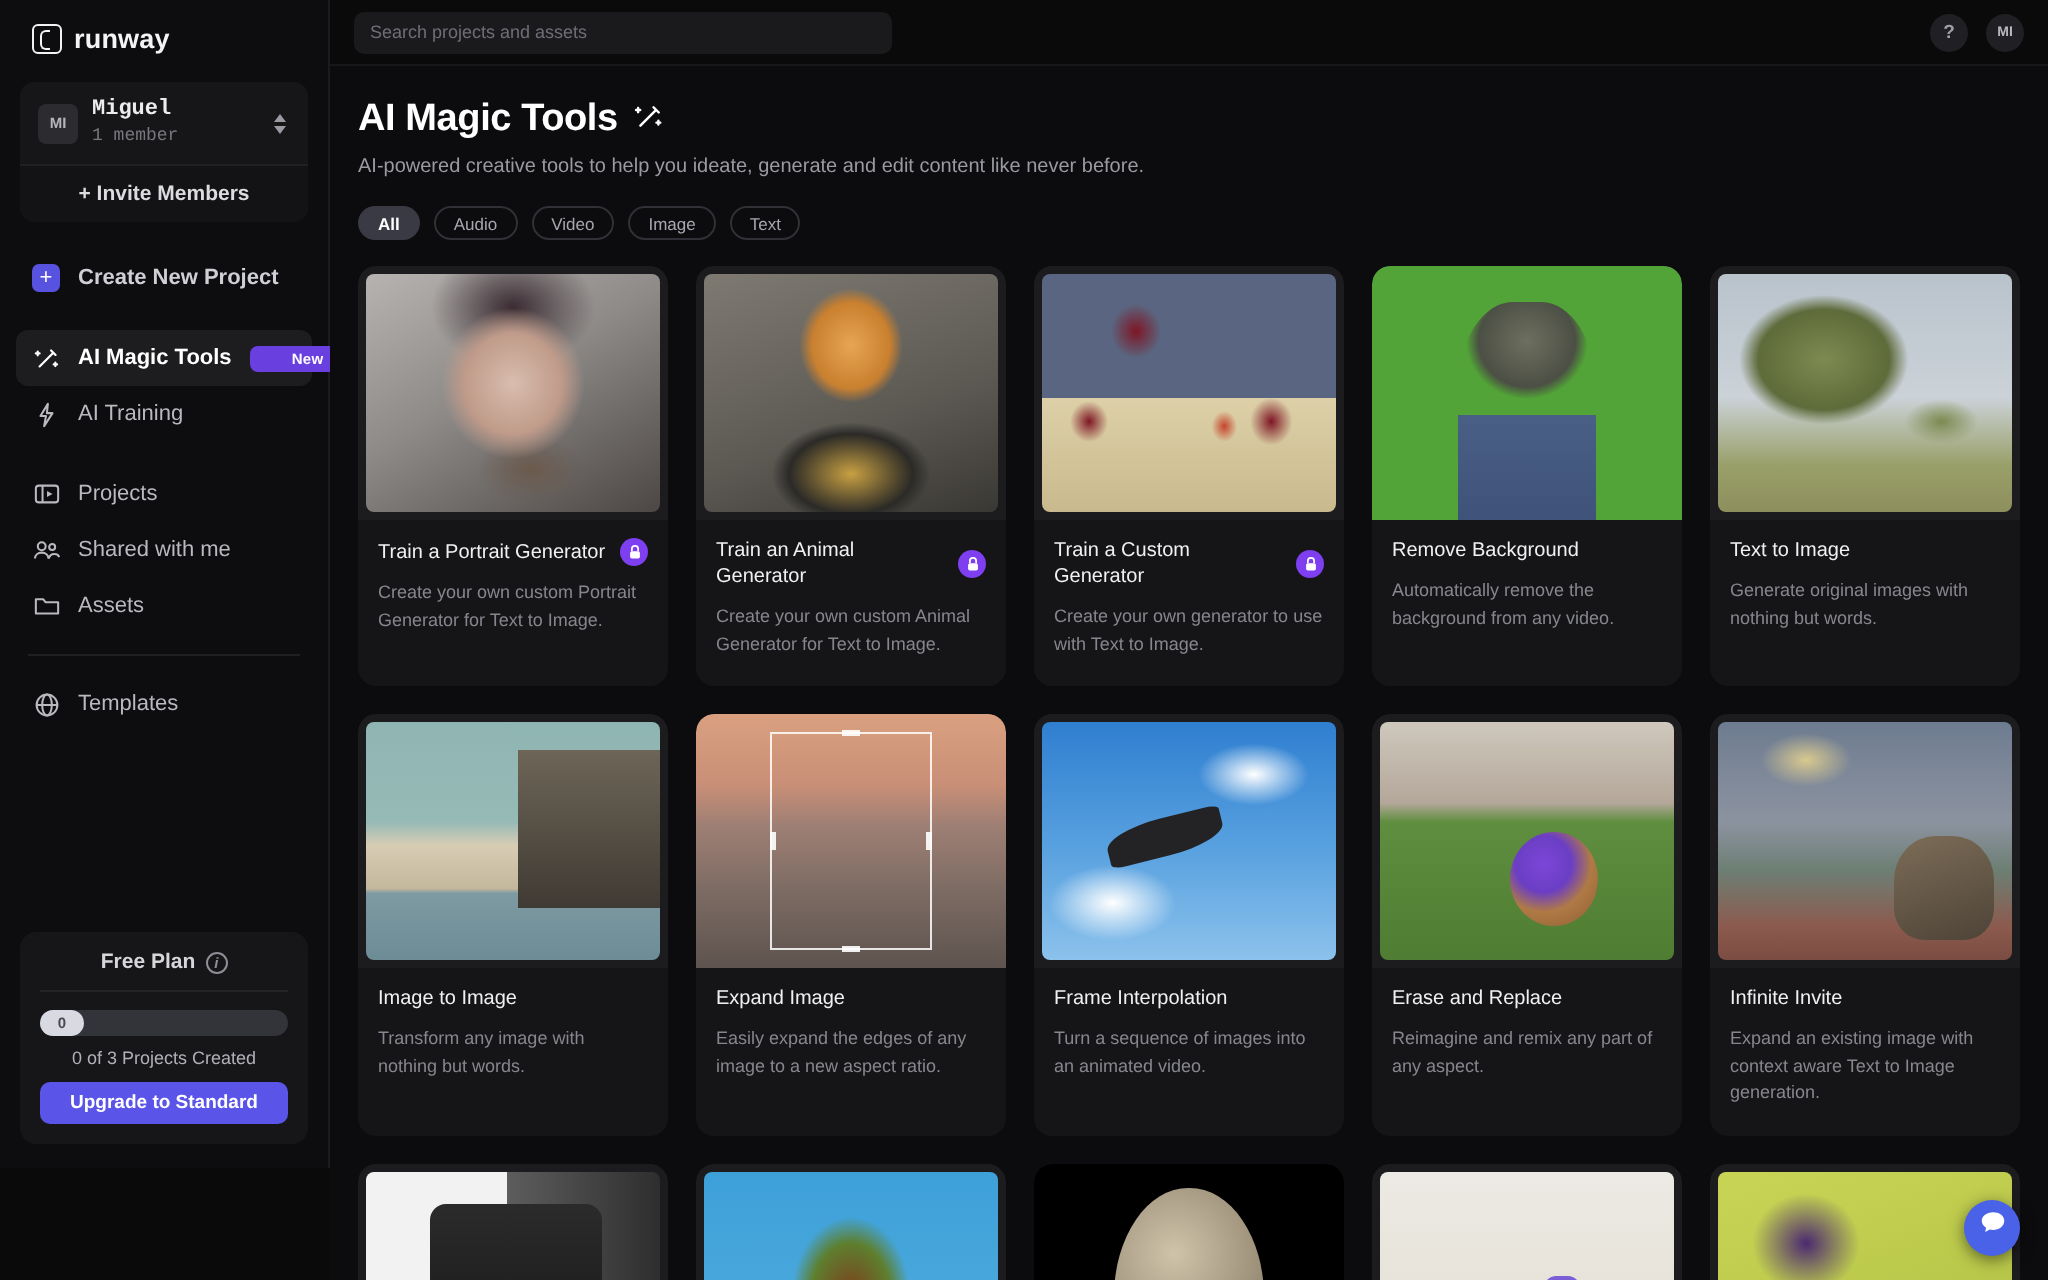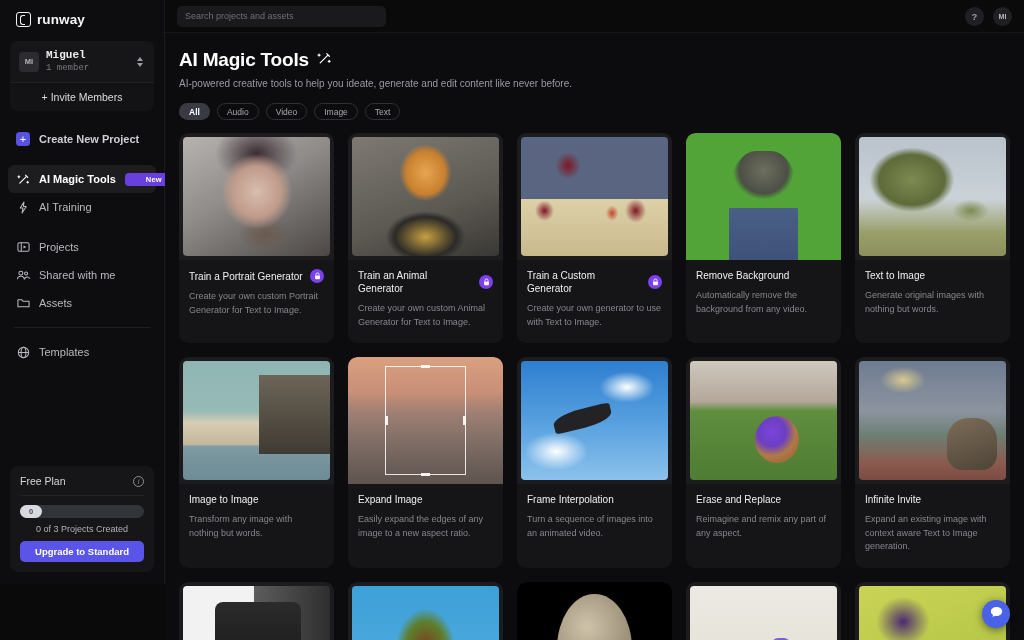--- a/index.html
+++ b/index.html
@@ -46,21 +46,21 @@
   }
   .ws-text { flex: 1; min-width: 0; font-family: Liberation Mono, monospace; }
   .ws-name { font-size: 11px; font-weight: 600; color: #ececee; line-height: 13px; }
   .ws-sub { font-size: 9px; color: #77777e; line-height: 12px; }
   .ws-caret { width: 12px; display: flex; flex-direction: column; align-items: center; gap: 2px; }
   .ws-caret i { display: block; width: 0; height: 0; border-left: 3.5px solid transparent; border-right: 3.5px solid transparent; }
   .ws-caret i.up { border-bottom: 4px solid #9a9aa2; }
   .ws-caret i.dn { border-top: 4px solid #9a9aa2; }
   .invite-row {
     border-top: 1px solid #212124; text-align: center;
-    padding: 8px 0; font-size: 10.5px; font-weight: 400; color: #dcdce0;
+    padding: 8px 0; font-size: 10.5px; font-weight: 700; color: #dcdce0;
     background: #131315;
   }
 
   .nav { margin-top: 14px; }
   .nav-item {
     display: flex; align-items: center; gap: 9px;
     height: 28px; margin: 0 8px; padding: 0 8px; border-radius: 6px;
     font-size: 11px; color: #b9b9c0; position: relative;
   }
   .nav-item.active { background: #1d1d20; color: #fff; font-weight: 600; }
@@ -78,22 +78,22 @@
     background: #6a3fe0; color: #fff; font-size: 7.5px; font-weight: 700;
     border-radius: 4px; padding: 2px 21px; letter-spacing: .2px;
   }
   .nav-sep { height: 1px; background: #1f1f22; margin: 10px 14px; }
 
   .plan-card {
     position: absolute; left: 10px; right: 10px; bottom: 12px;
     background: #161618; border-radius: 8px; padding: 9px 10px 10px;
   }
   .plan-head {
-    display: flex; align-items: center; justify-content: space-between; gap: 5px;
-    font-size: 10.5px; color: #d6d6db; font-weight: 400; padding-bottom: 8px;
+    display: flex; align-items: center; justify-content: center; gap: 5px;
+    font-size: 10.5px; color: #d6d6db; font-weight: 700; padding-bottom: 8px;
     border-bottom: 1px solid #232327; margin-bottom: 9px;
   }
   .info-circ {
     width: 11px; height: 11px; border: 1px solid #8e8e96; border-radius: 50%;
     font-size: 7.5px; line-height: 9.5px; text-align: center; color: #8e8e96; font-style: italic;
   }
   .progress {
     height: 13px; border-radius: 7px; background: #33333a; position: relative;
   }
   .progress .knob {
@@ -107,21 +107,21 @@
     background: #5a55e8; color: #fff; font-size: 9.5px; font-weight: 600; border-radius: 5px;
   }
 
   
   .main { flex: 1; height: 640px; position: relative; background: #0c0c0e; overflow: hidden; }
   .topbar {
     height: 33px; display: flex; align-items: center; padding: 0 12px 0 12px;
     border-bottom: 1px solid #171719; background: #0a0a0b;
   }
   .search {
-    width: 209px; height: 21px; background: #1a1a1d; border-radius: 5px;
+    width: 269px; height: 21px; background: #1a1a1d; border-radius: 5px;
     display: flex; align-items: center; padding: 0 8px;
     font-size: 9px; color: #6e6e76;
   }
   .topbar-spacer { flex: 1; }
   .top-btn {
     width: 19px; height: 19px; border-radius: 50%; background: #202024;
     display: flex; align-items: center; justify-content: center;
     font-size: 9.5px; color: #9e9ea6; margin-left: 9px; font-weight: 600;
   }
   .top-btn.avatar { font-size: 7px; color: #b8b8c0; }

